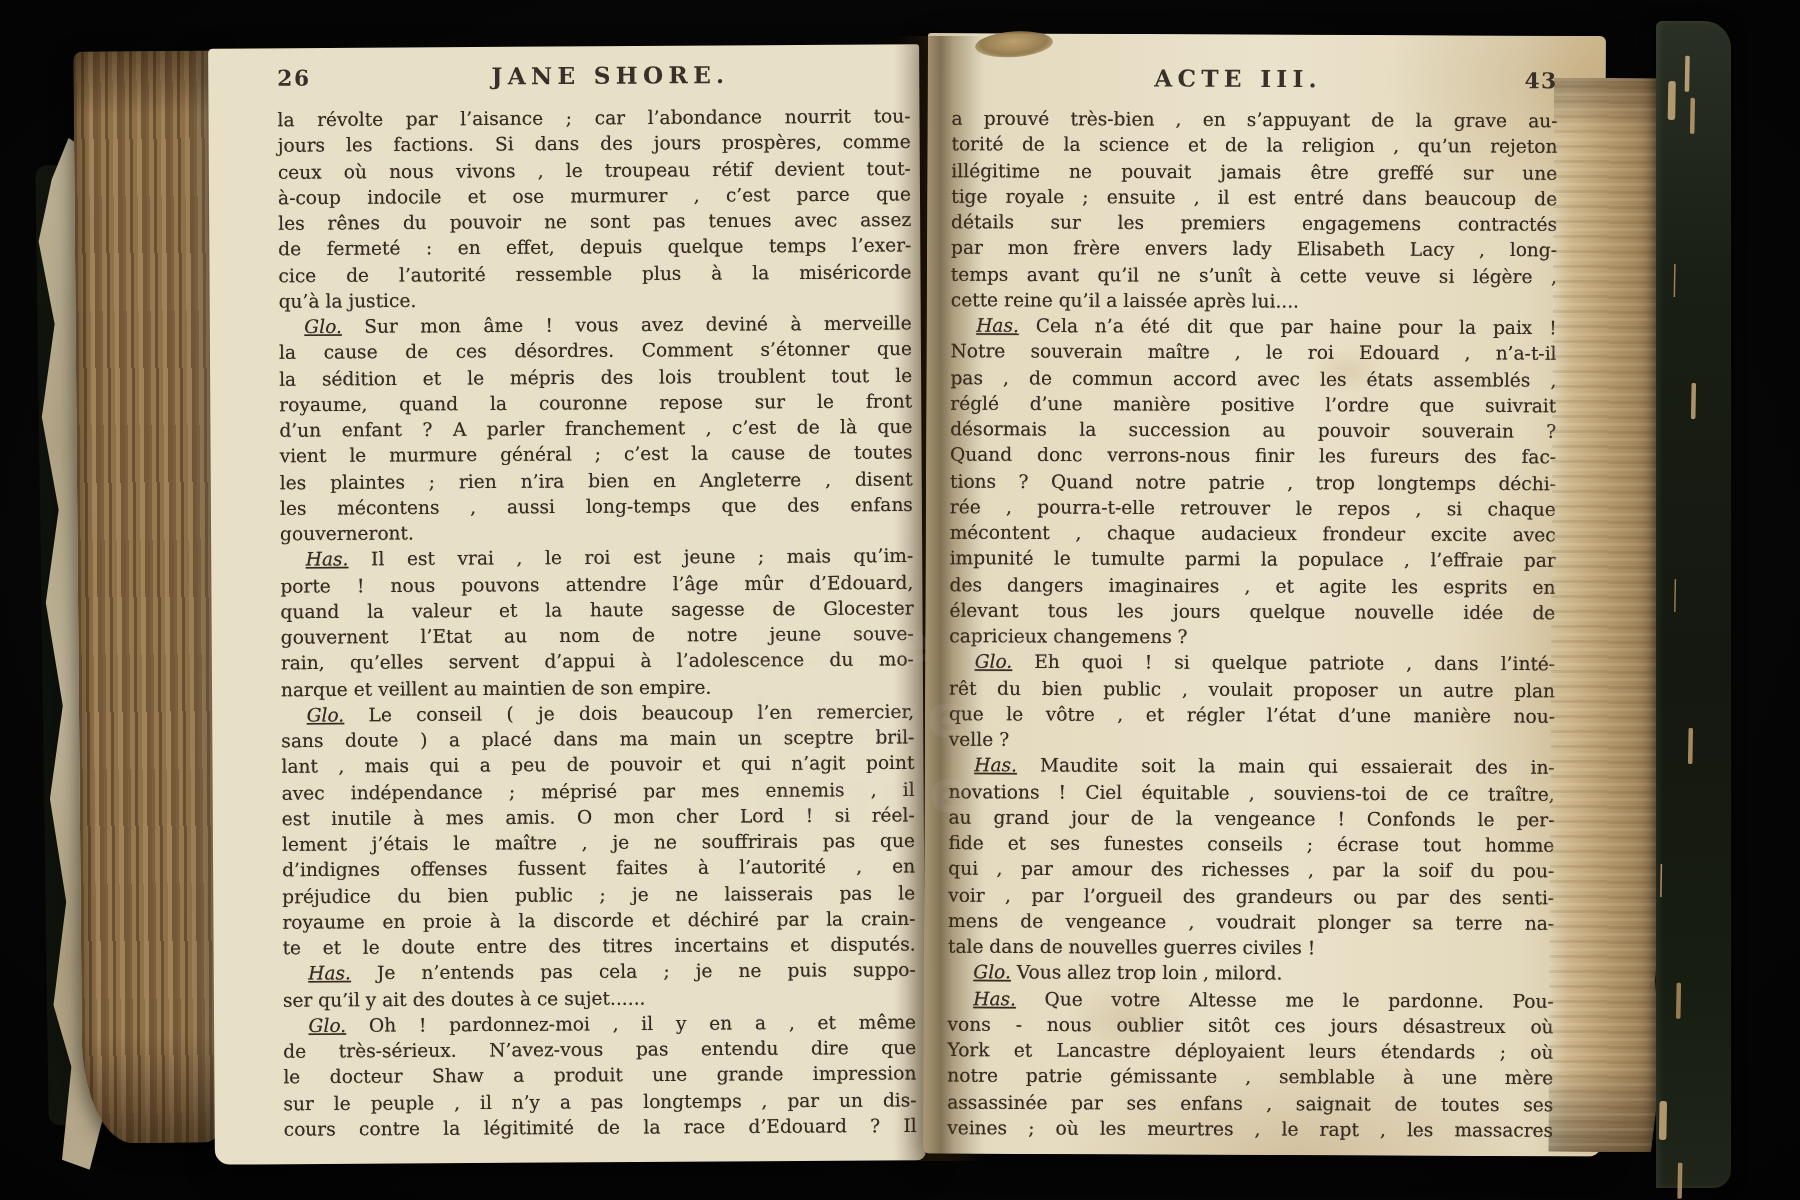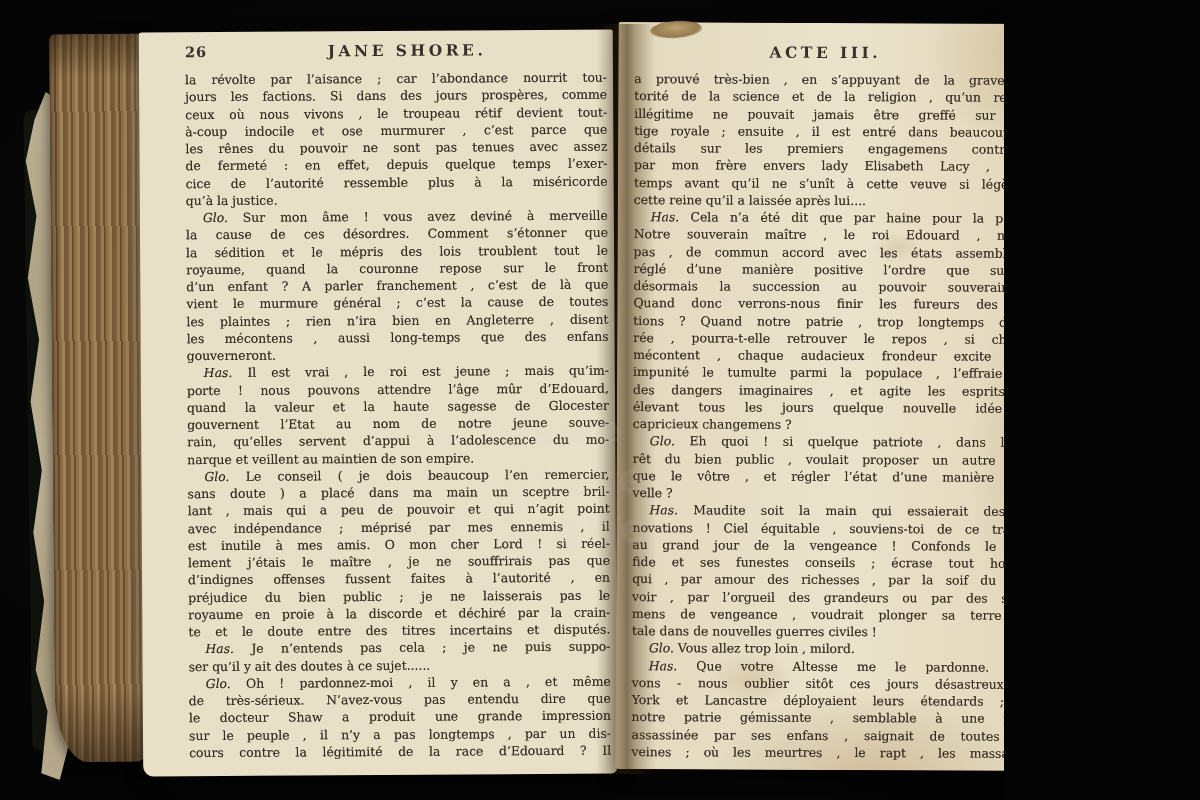--- a/index.html
+++ b/index.html
@@ -1,16 +1,16 @@
 <!DOCTYPE html>
 <html><head>
 <meta charset="utf-8">
 <style>
   html,body{margin:0;padding:0;background:#040404;}
-  .photo{position:relative;width:1004px;height:800px;overflow:hidden;
+  .photo{position:relative;width:1200px;height:800px;overflow:hidden;
     background:radial-gradient(ellipse 900px 600px at 50% 46%, #0d0c0a 0%, #070606 60%, #030303 100%);
     font-family:"DejaVu Serif","Liberation Serif",serif;}
   
   .left-cover-dark{position:absolute;left:28px;top:110px;width:46px;height:640px;
     background:linear-gradient(180deg,#11150e 0%,#0c100a 50%,#10140d 100%);
     transform:rotate(-.8deg);border-radius:8px;}
   .left-tatter{position:absolute;left:24px;top:92px;width:46px;height:688px;
     background:linear-gradient(180deg,#cfc2a4 0%,#c3b493 30%,#d3c6a8 55%,#bfae8c 80%,#cabb9b 100%);
     clip-path:polygon(55% 0,100% 2%,92% 8%,100% 14%,88% 22%,98% 30%,85% 38%,97% 47%,82% 55%,95% 63%,84% 72%,96% 80%,80% 88%,94% 94%,70% 100%,30% 99%,45% 90%,20% 84%,40% 74%,18% 64%,38% 55%,15% 45%,35% 36%,12% 27%,32% 18%,10% 10%,30% 4%);
     transform:rotate(-.6deg);opacity:.9;}
@@ -67,21 +67,21 @@
   .hdr-right{left:16px;top:20px;width:404px;}
   .page-num{font-size:14.5px;font-weight:700;letter-spacing:1px;}
   .running-title{flex:1;text-align:center;font-size:15.5px;font-weight:700;letter-spacing:3.5px;}
   .text-block{position:absolute;color:#352b22;font-size:12.4px;line-height:17.25px;
     text-shadow:0 0 .5px rgba(56,44,30,.55);}
   .tb-left{left:46px;top:39px;width:422px;}
   .tb-right{left:16px;top:48px;width:404px;}
   .line{text-align:justify;text-align-last:justify;white-space:nowrap;}
   .line.noj{text-align-last:left;}
   .line.indent{text-indent:17px;}
-  .line i{font-style:italic;}
+  .line i{font-style:italic;text-decoration:underline;}
   .watermark{position:absolute;left:500px;top:404px;color:rgba(222,220,210,.075);
     font-size:40px;line-height:50px;font-weight:700;letter-spacing:5px;transform:rotate(-1.5deg);
     font-family:"DejaVu Sans","Liberation Sans",sans-serif;pointer-events:none;}
 </style>
 </head>
 <body>
 
 <div class="photo">
 
   <div class="left-cover-dark"></div>

